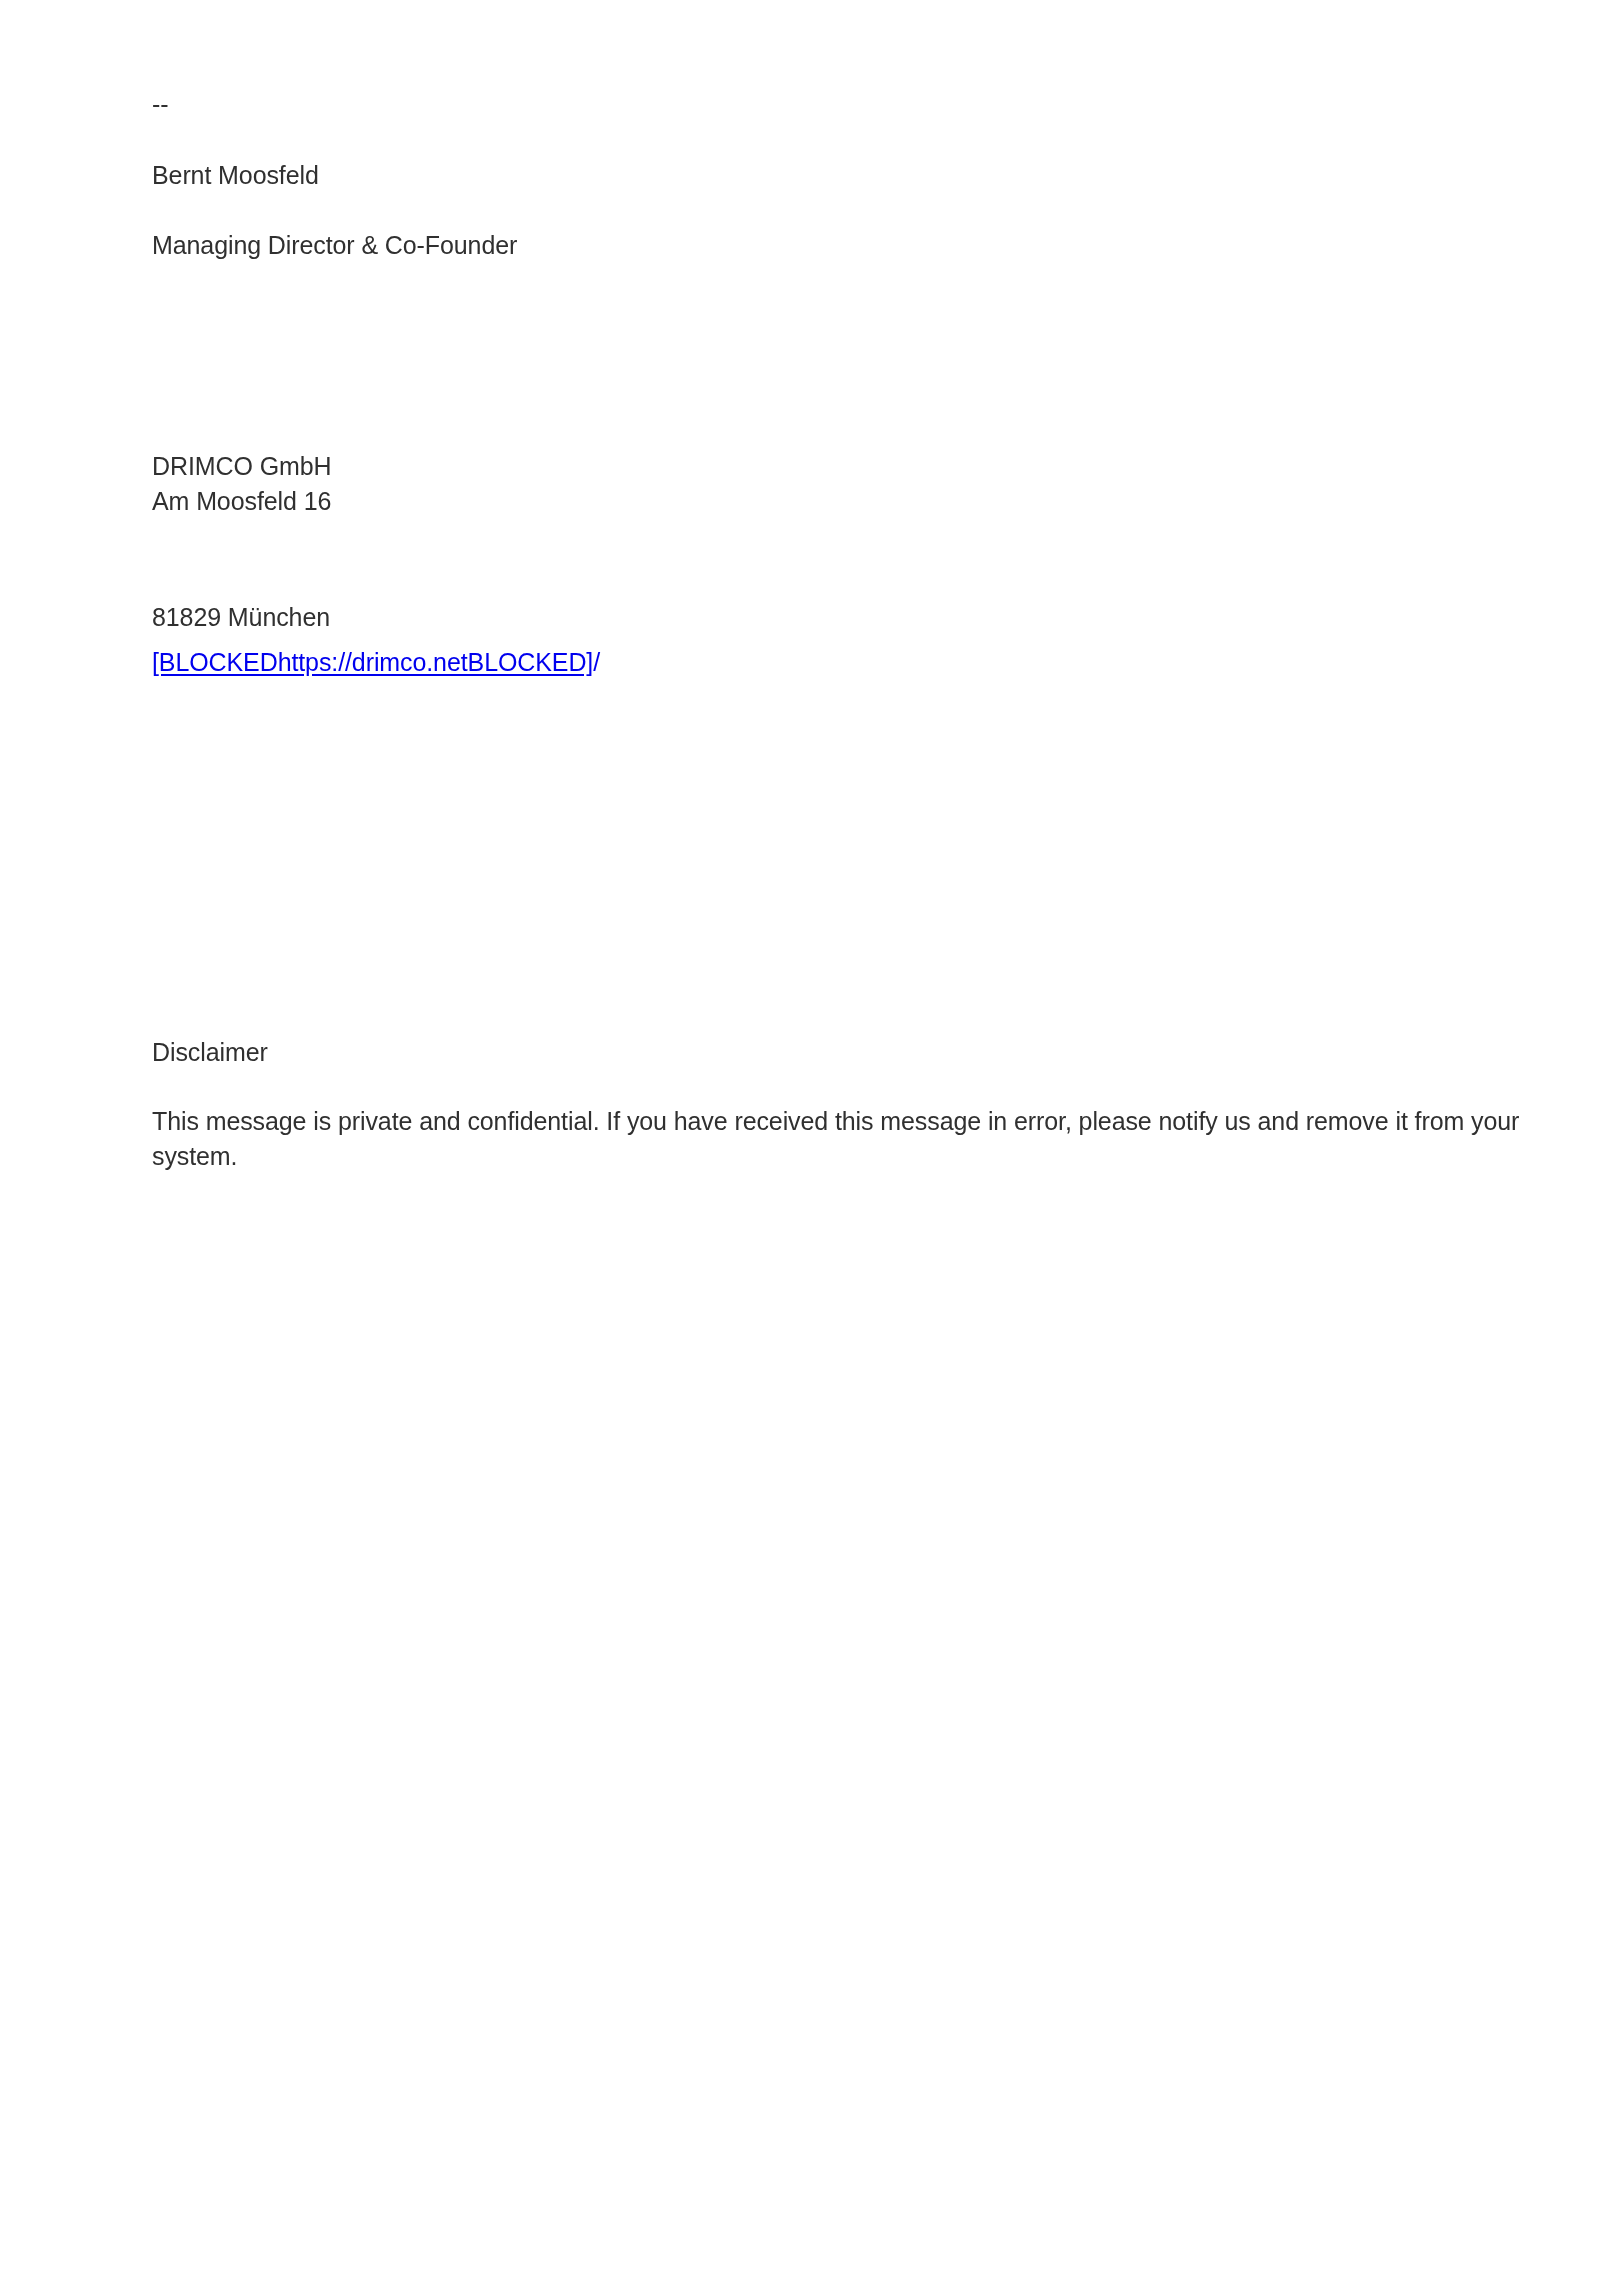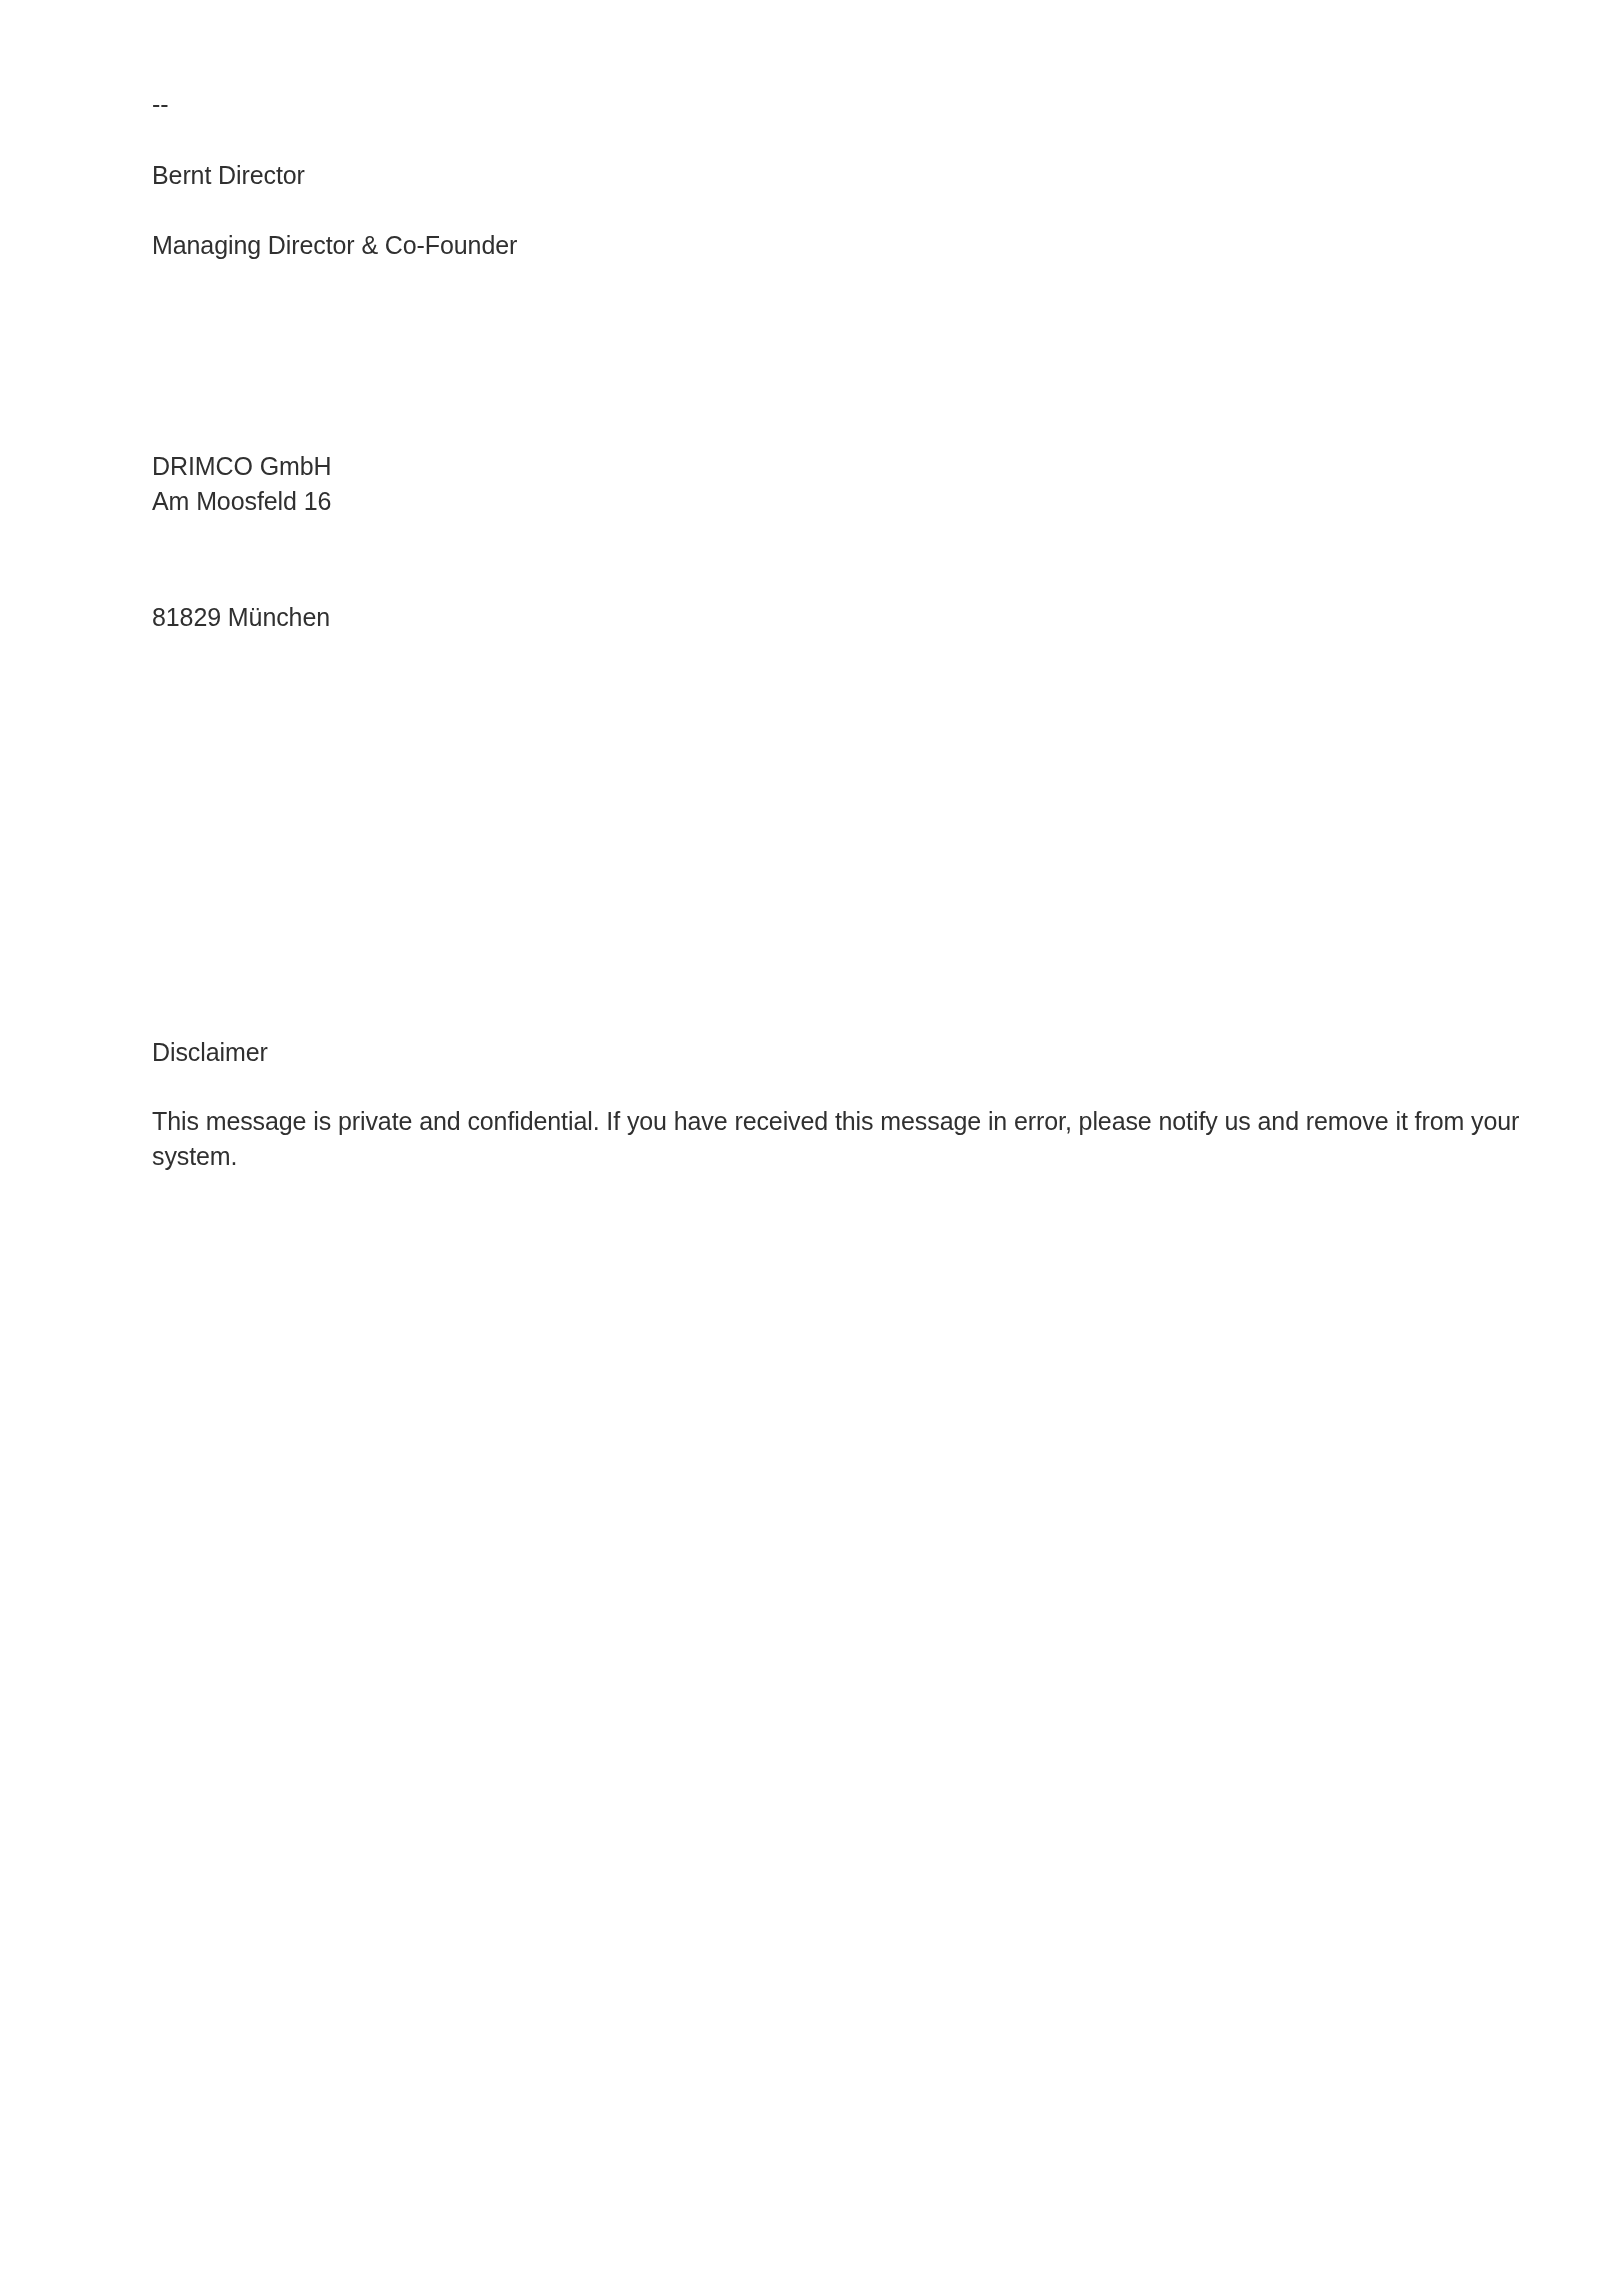--- a/index.html
+++ b/index.html
@@ -38,32 +38,35 @@
   }
   .brand-prefix{margin-right:0.30em;}
 </style>
 </head>
 <body>
 
 <div class="page">
 
   <p class="ln" style="top:87px">--</p>
 
-  <p class="ln" style="top:158px">Bernt Director</p>
+  <p class="ln" style="top:158px">Bernt Moosfeld</p>
 
   <p class="ln" style="top:228px">Managing Director &amp; Co-Founder</p>
 
 
   <p class="ln" style="top:449px">
     <span>DRIMCO GmbH</span><br>
     <span>Am Moosfeld 16</span>
   </p>
 
   <p class="ln" style="top:600px">81829 München</p>
 
+  <p class="ln" style="top:645px">
+    <a class="link-blue"><span class="u">[BLOCKEDhttps://drimco.netBLOCKED]</span><span>/</span></a>
+  </p>
 
 
 
   <p class="ln" style="top:1035px">Disclaimer</p>
 
   <p class="ln wrap" style="top:1104px">This message is private and confidential. If you have received this message in error, please notify us and remove it from your system.</p>
 
 </div>
 
 

